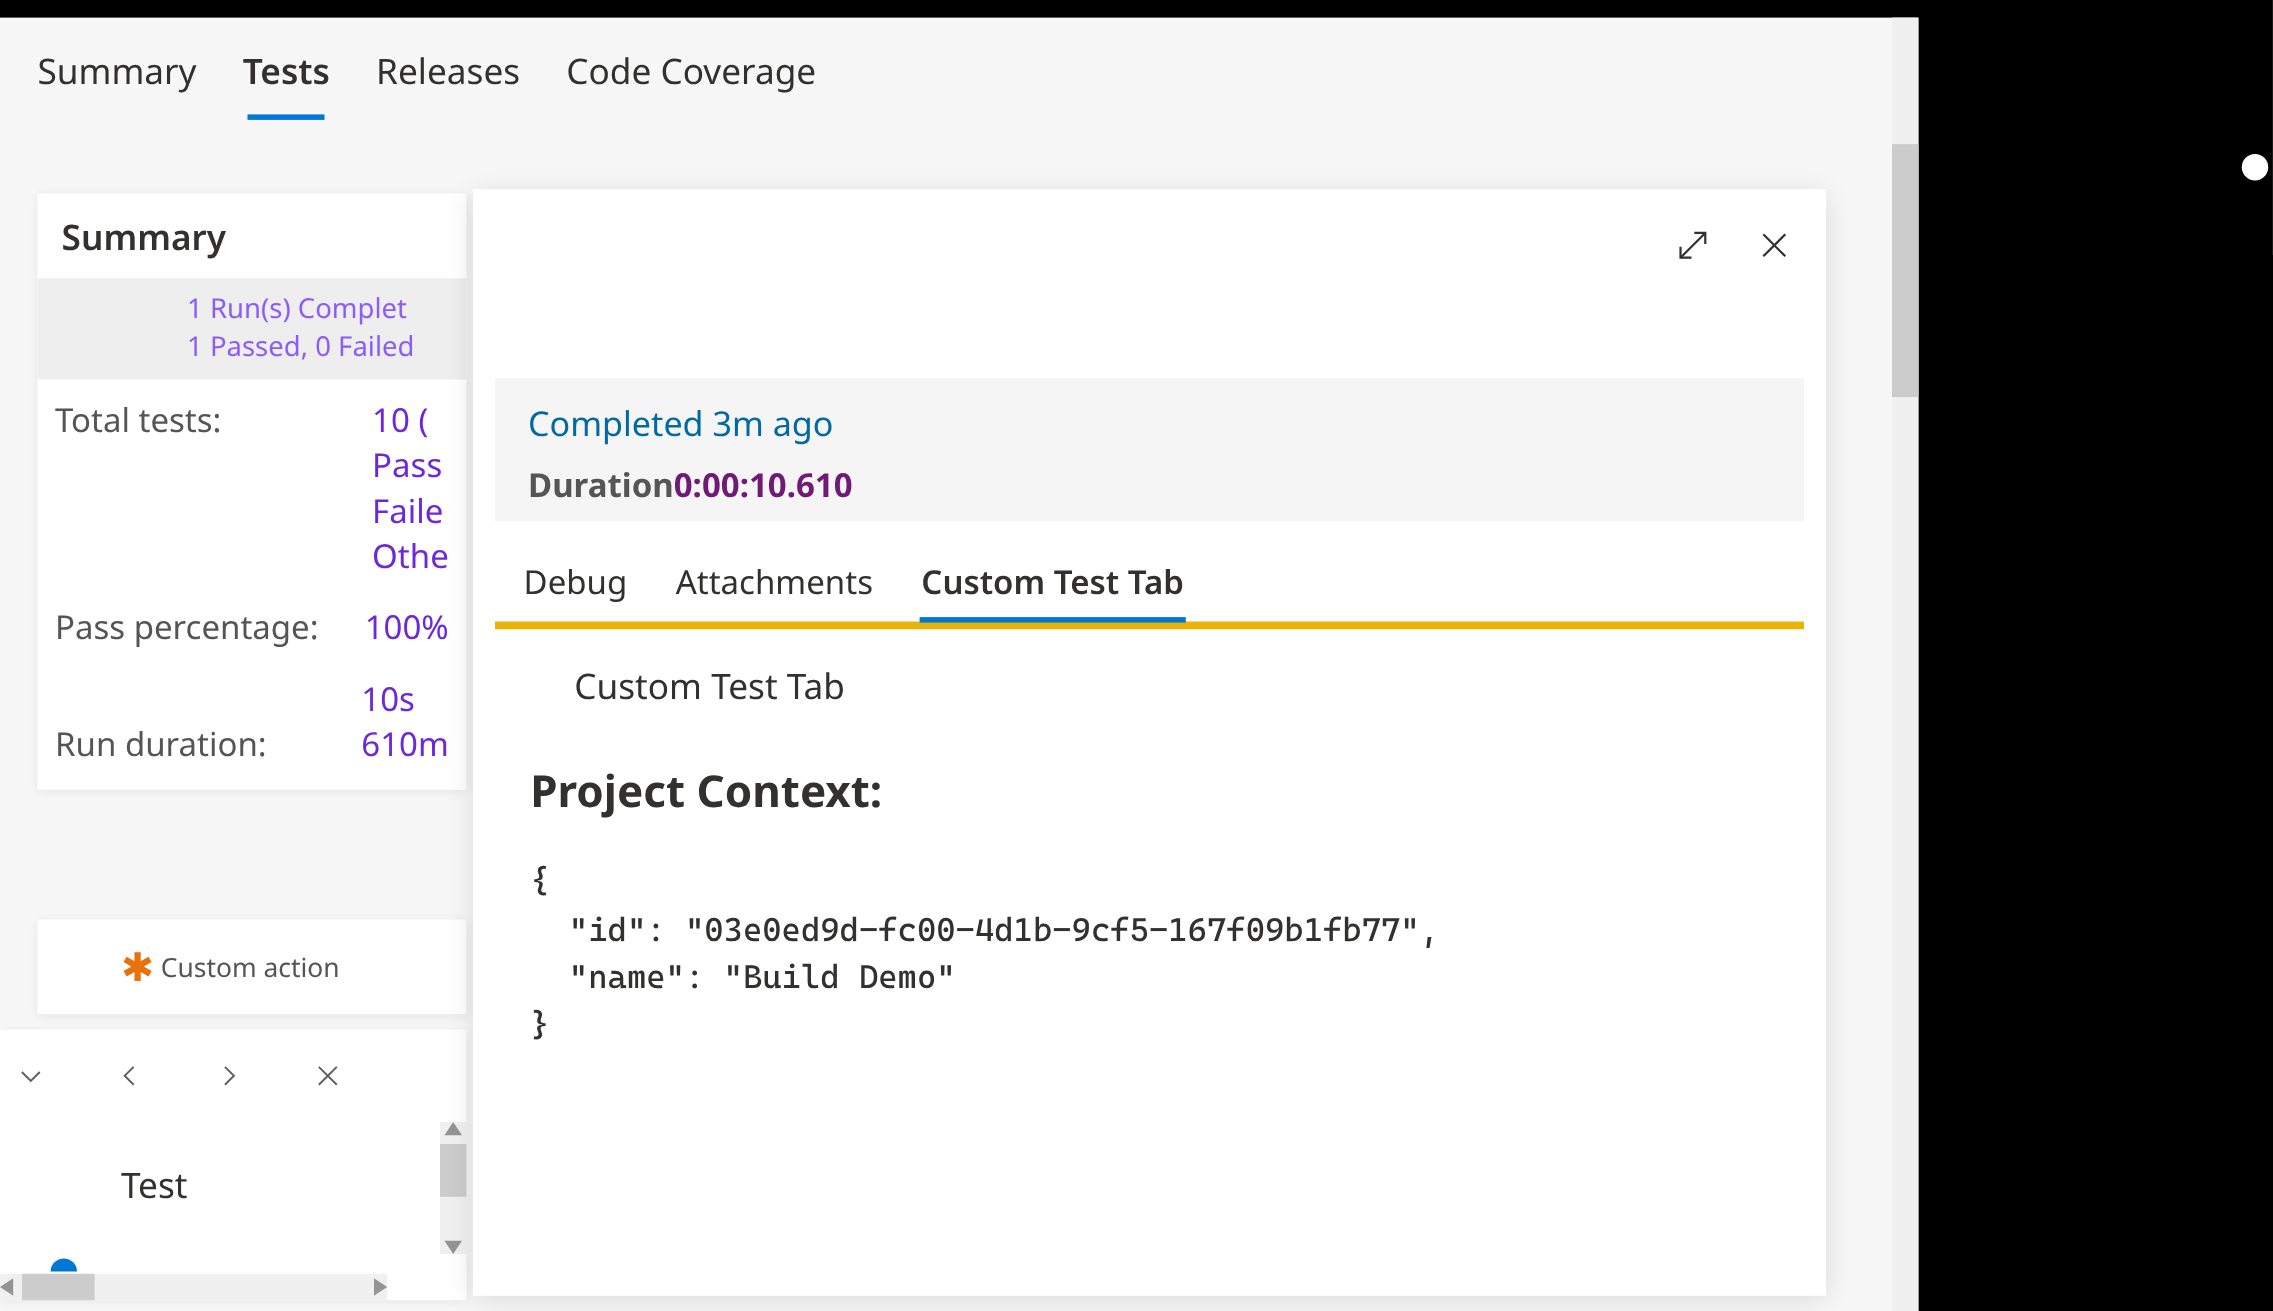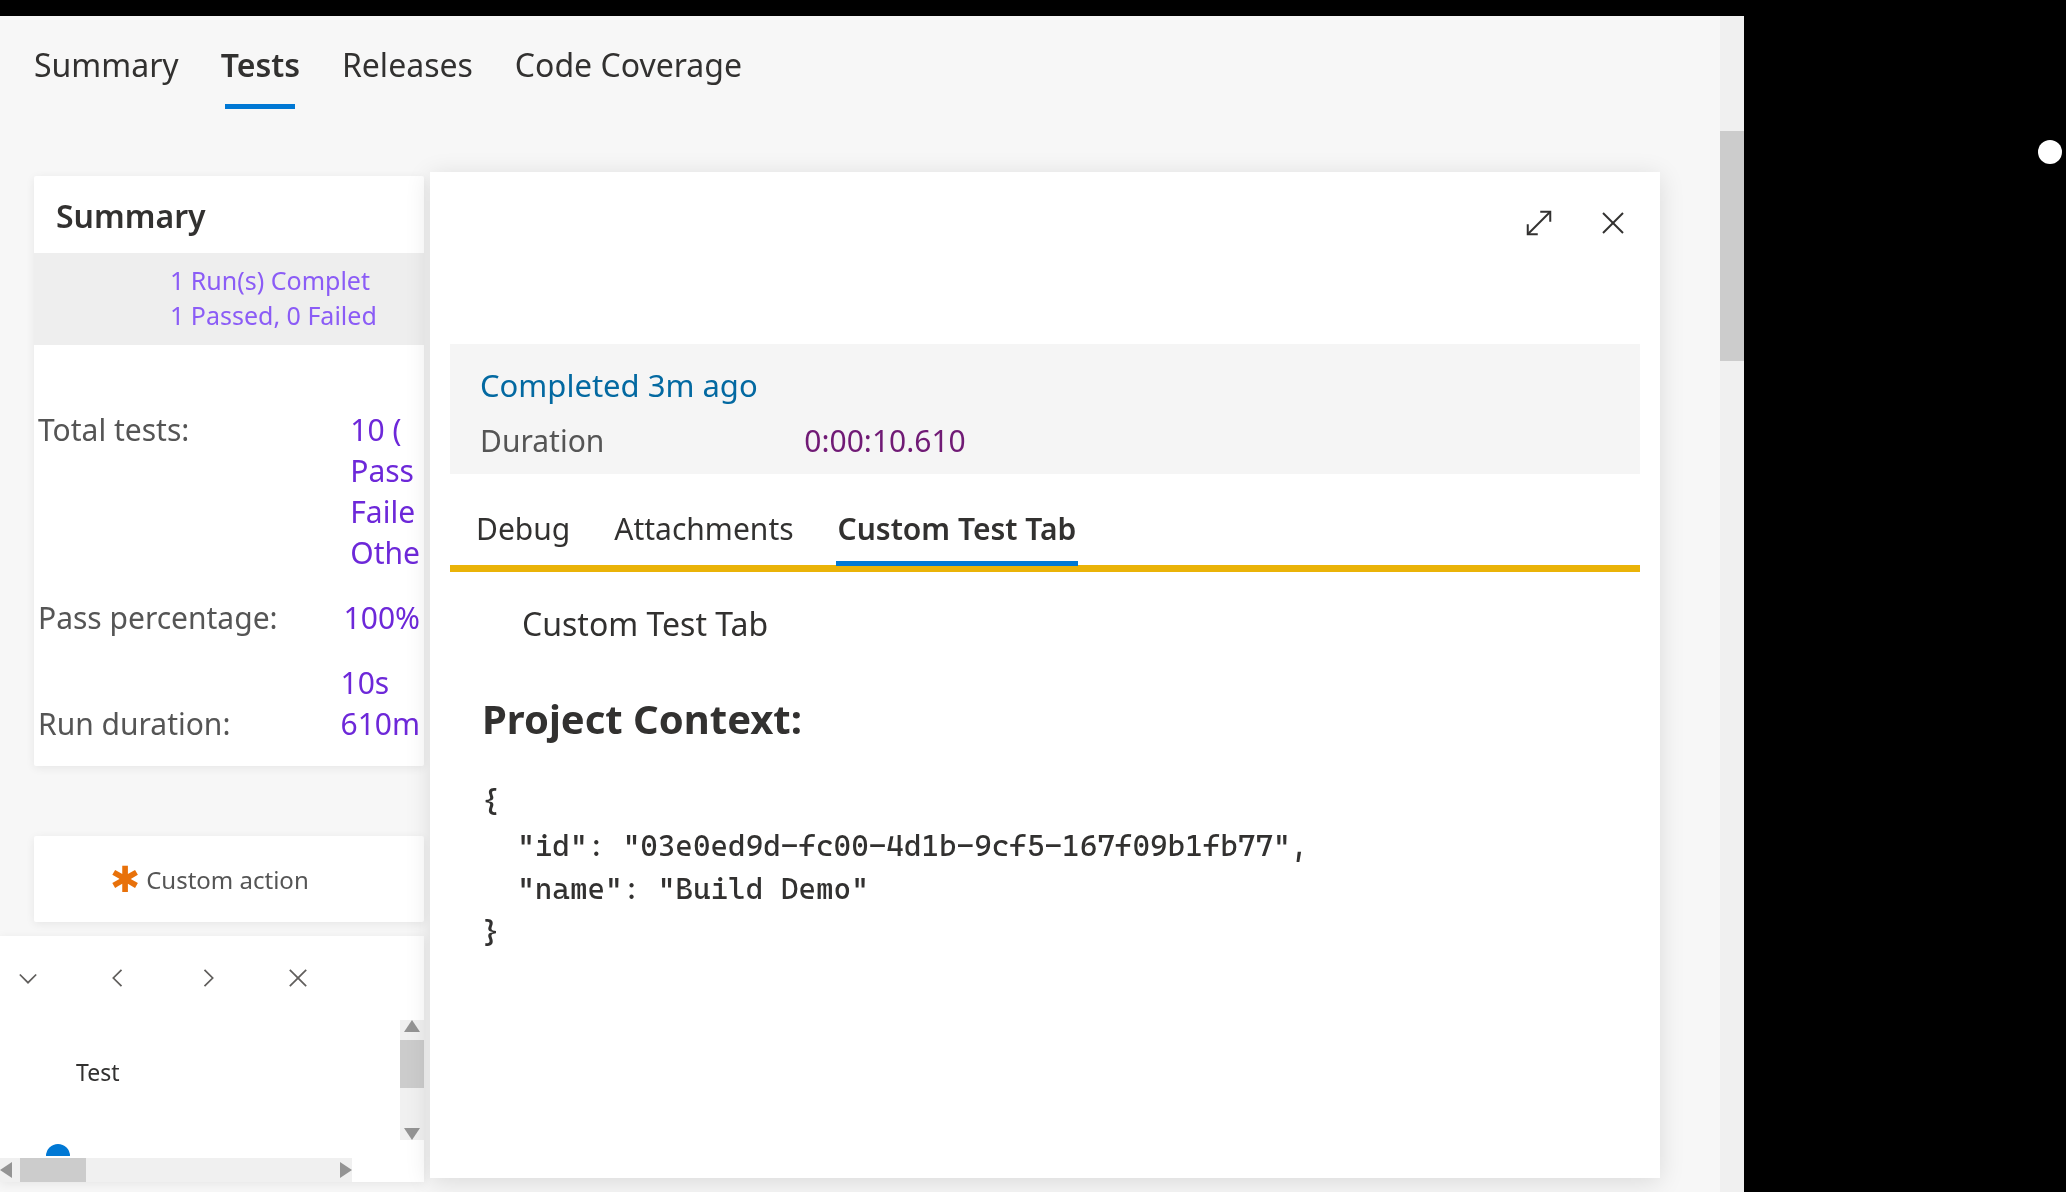--- a/index.html
+++ b/index.html
@@ -84,24 +84,23 @@
   .summary-runs-block {
     background: #eeeeee;
     padding: 10px 22px 12px 136px;
     color: #8b5cf6;
     font-size: 25px;
     line-height: 1.4;
     white-space: nowrap;
     overflow: hidden;
   }
   .summary-body {
-    padding: 16px 4px 22px;
+    padding: 16px 16px 22px;
     font-size: 30px;
     color: #555;
-    margin-top: 48px;
   }
   .summary-row {
     display: flex;
     justify-content: space-between;
     align-items: flex-start;
     gap: 12px;
     white-space: nowrap;
   }
   .summary-row + .summary-row { margin-top: 24px; align-items: flex-end; }
   .summary-values {
@@ -160,23 +159,23 @@
     height: 44px;
     display: flex;
     align-items: center;
     justify-content: center;
     color: #605e5c;
     cursor: pointer;
   }
   .nav-ic svg { width: 28px; height: 28px; stroke: currentColor; fill: none; stroke-width: 1.5; }
   .test-nav-label {
     margin-top: 36px;
-    font-size: 23px;
+    font-size: 32px;
     text-align: left;
-    padding-left: 76px;
+    padding-left: 110px;
   }
   .test-nav-scroll-v {
     position: absolute;
     top: 84px;
     right: 0;
     width: 24px;
     height: 120px;
     background: #f0f0f0;
   }
   .test-nav-scroll-v::before {
@@ -286,21 +285,21 @@
     font-size: 30px;
     color: #555;
   }
   .meta-completed {
     color: #0369a1;
     font-size: 31px;
     margin-bottom: 14px;
   }
   .meta-row {
     display: flex;
-    gap: 200px;
+    font-weight: bold;
   }
   .meta-row .dur-val { color: #701a75; }
   
   .detail-tabs {
     position: absolute;
     top: 320px;
     left: 20px;
     right: 20px;
     border-bottom: 7px solid #eab308;
     display: flex;

